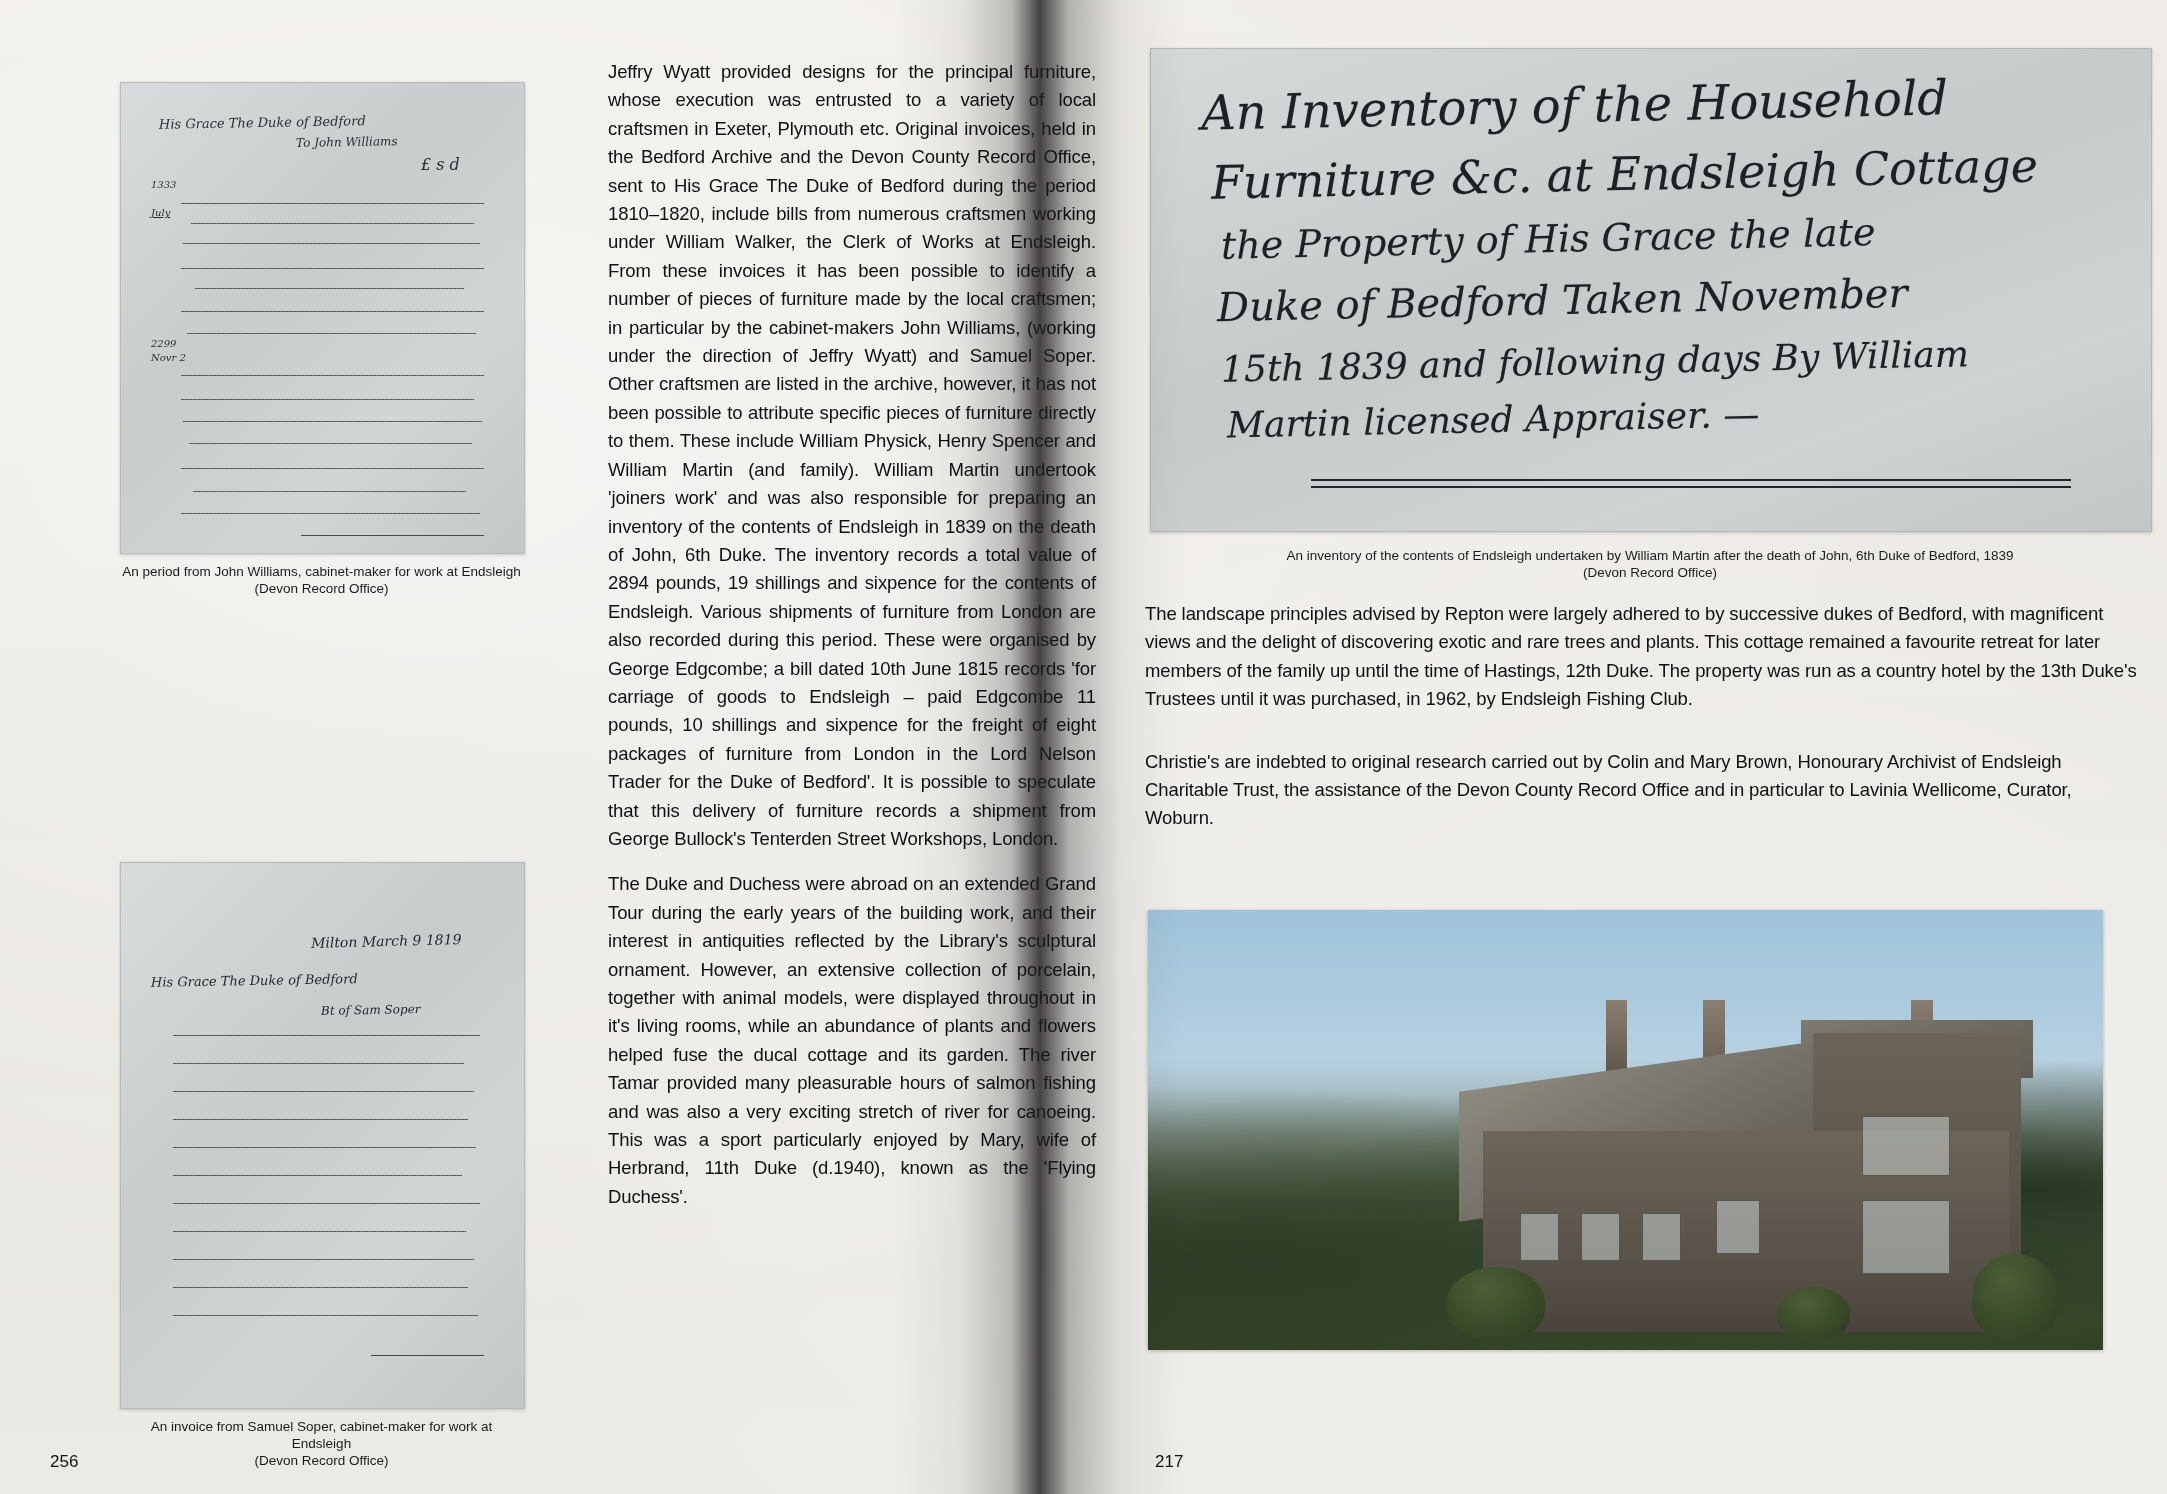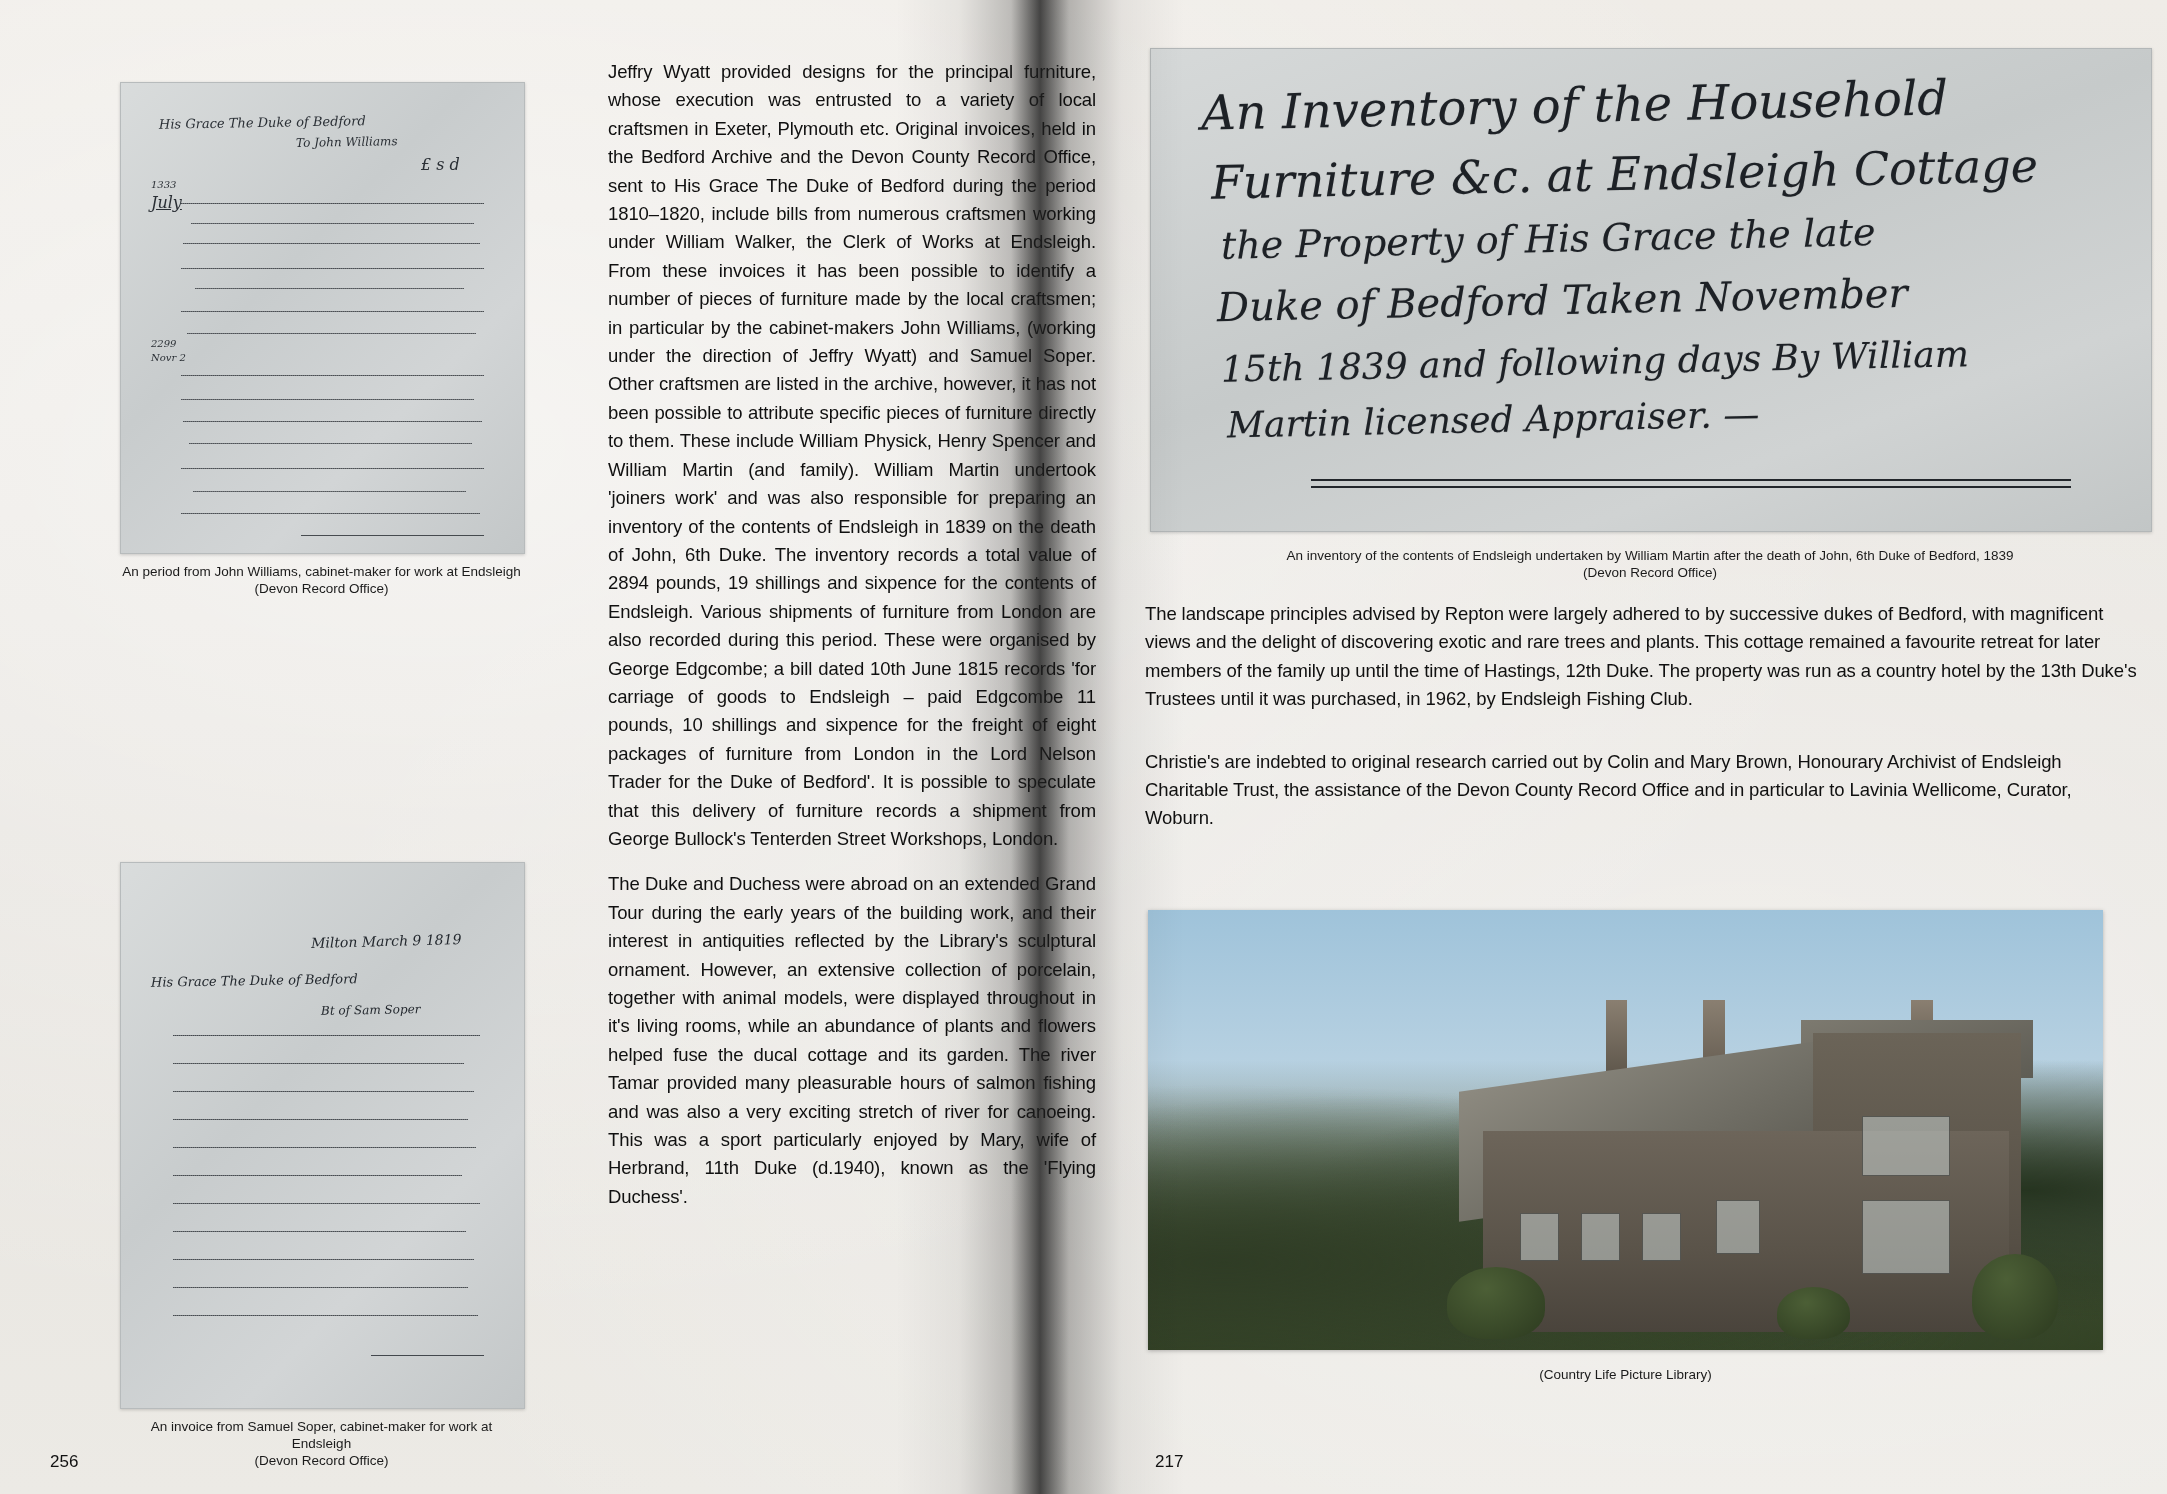--- a/index.html
+++ b/index.html
@@ -235,21 +235,21 @@
 
   <div class="page page-left">
 
     <div class="invoice-block" style="left:120px; top:58px; width:403px;">
       <div class="invoice-img" style="width:403px; height:470px;">
         <div class="paperfill"></div>
         <div style="position:absolute; left:38px; top:32px; font-family:'DejaVu Serif',serif; font-style:italic; font-size:13px; color:#2a2f35; transform:rotate(-1deg);">His Grace The Duke of Bedford</div>
         <div style="position:absolute; left:175px; top:52px; font-family:'DejaVu Serif',serif; font-style:italic; font-size:12px; color:#2a2f35; transform:rotate(-1deg);">To John Williams</div>
         <div style="position:absolute; left:300px; top:72px; font-family:'DejaVu Serif',serif; font-style:italic; font-size:16px; color:#2a2f35;">£ s d</div>
         <div style="position:absolute; left:30px; top:96px; font-family:'DejaVu Serif',serif; font-style:italic; font-size:10px; color:#2a2f35;">1333</div>
-        <div style="position:absolute; left:30px; top:110px; font-family:'DejaVu Serif',serif; font-style:italic; font-size:16px; color:#2a2f35;text-decoration:underline;">July</div>
+        <div style="position:absolute; left:30px; top:124px; font-family:'DejaVu Serif',serif; font-style:italic; font-size:10px; color:#2a2f35;text-decoration:underline;">July</div>
         <div style="position:absolute; left:30px; top:255px; font-family:'DejaVu Serif',serif; font-style:italic; font-size:10px; color:#2a2f35;">2299</div>
         <div style="position:absolute; left:30px; top:269px; font-family:'DejaVu Serif',serif; font-style:italic; font-size:10px; color:#2a2f35;">Novr 2</div>
 
         <div class="scribble" style="top:120px; left:60px; right:40px; height:0; border-top:1px dotted rgba(35,40,46,0.55);"></div>
         <div class="scribble" style="top:140px; left:70px; right:50px; height:0; border-top:1px dotted rgba(35,40,46,0.45);"></div>
         <div class="scribble" style="top:160px; left:62px; right:44px; height:0; border-top:1px dotted rgba(35,40,46,0.5);"></div>
         <div class="scribble" style="top:185px; left:60px; right:40px; height:0; border-top:1px dotted rgba(35,40,46,0.5);"></div>
         <div class="scribble" style="top:205px; left:74px; right:60px; height:0; border-top:1px dotted rgba(35,40,46,0.4);"></div>
         <div class="scribble" style="top:228px; left:60px; right:40px; height:0; border-top:1px dotted rgba(35,40,46,0.5);"></div>
         <div class="scribble" style="top:250px; left:66px; right:48px; height:0; border-top:1px dotted rgba(35,40,46,0.45);"></div>
@@ -340,19 +340,18 @@
         <div class="win" style="left:34%; bottom:22%; width:6%; height:14%;"></div>
         <div class="win" style="left:46%; bottom:24%; width:7%; height:16%;"></div>
         <div class="win" style="left:70%; bottom:18%; width:14%; height:22%;"></div>
         <div class="win" style="left:70%; bottom:48%; width:14%; height:18%;"></div>
         <div class="shrub" style="left:2%; width:16%; height:22%;"></div>
         <div class="shrub" style="left:56%; width:12%; height:16%;"></div>
         <div class="shrub" style="left:88%; width:14%; height:26%;"></div>
       </div>
     </div>
 
-    <div class="photo-caption" style="position:absolute; left:58px; top:1358px; width:955px;">(Country Life Picture Library)</div>
 
     <div class="folio" style="left:65px;">217</div>
   </div>
 
   <div class="gutter"></div>
 </div>
 
 </body></html>

